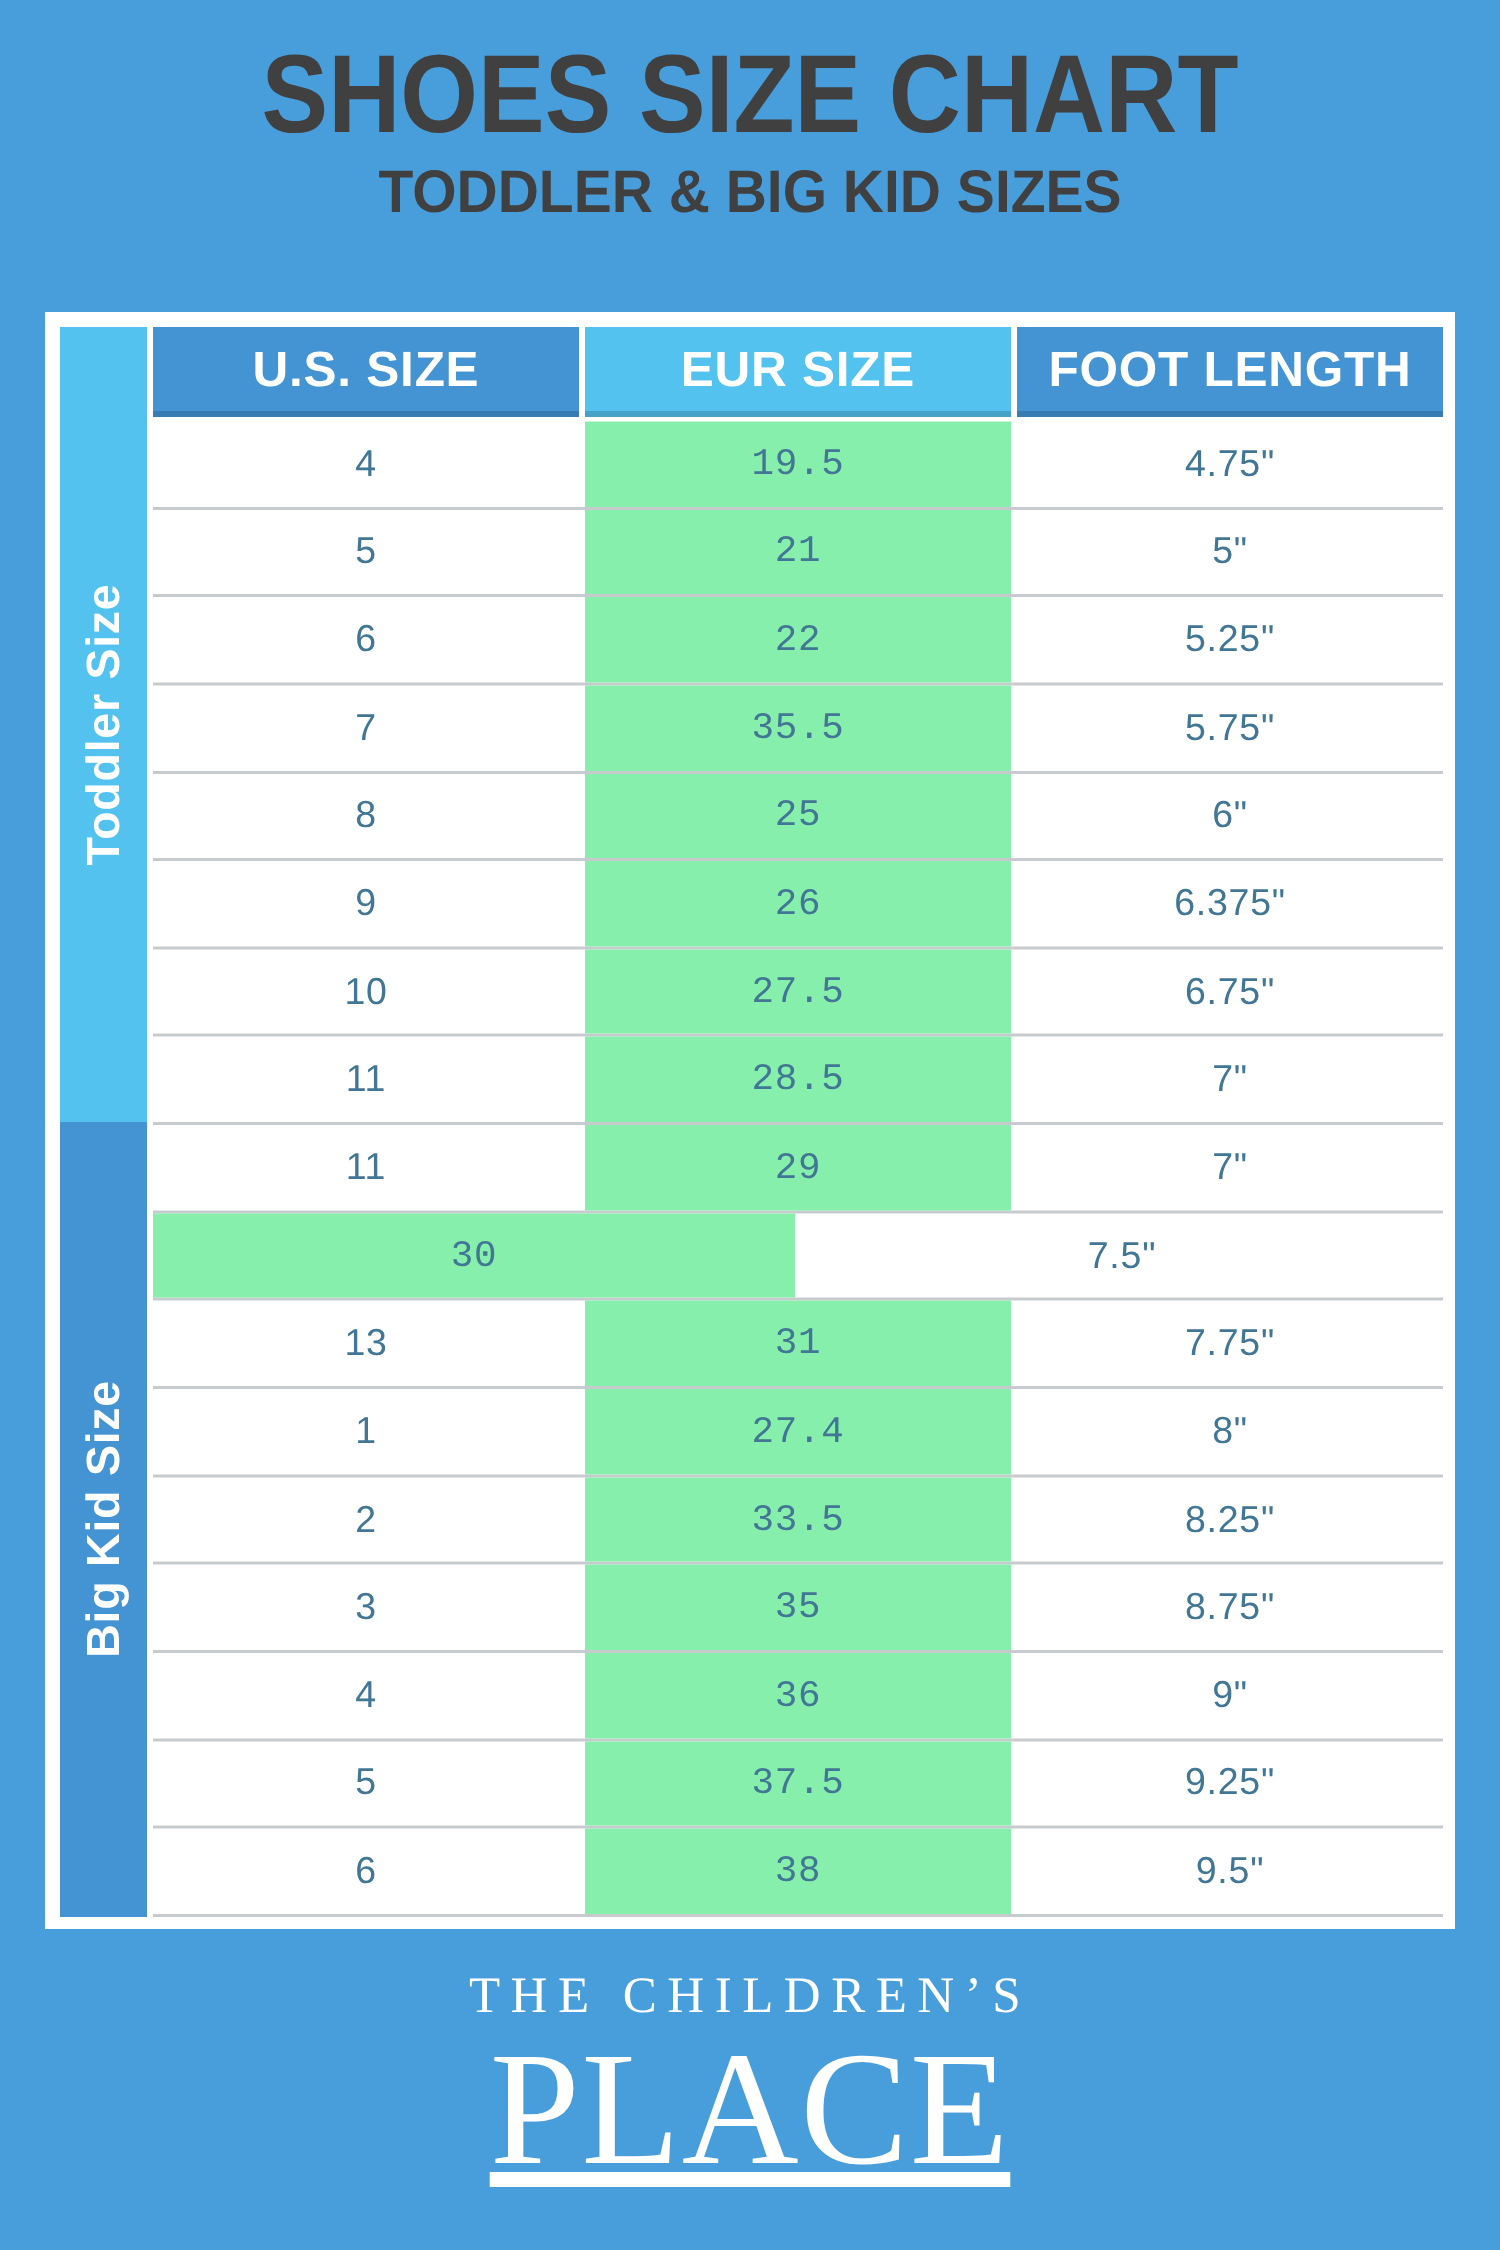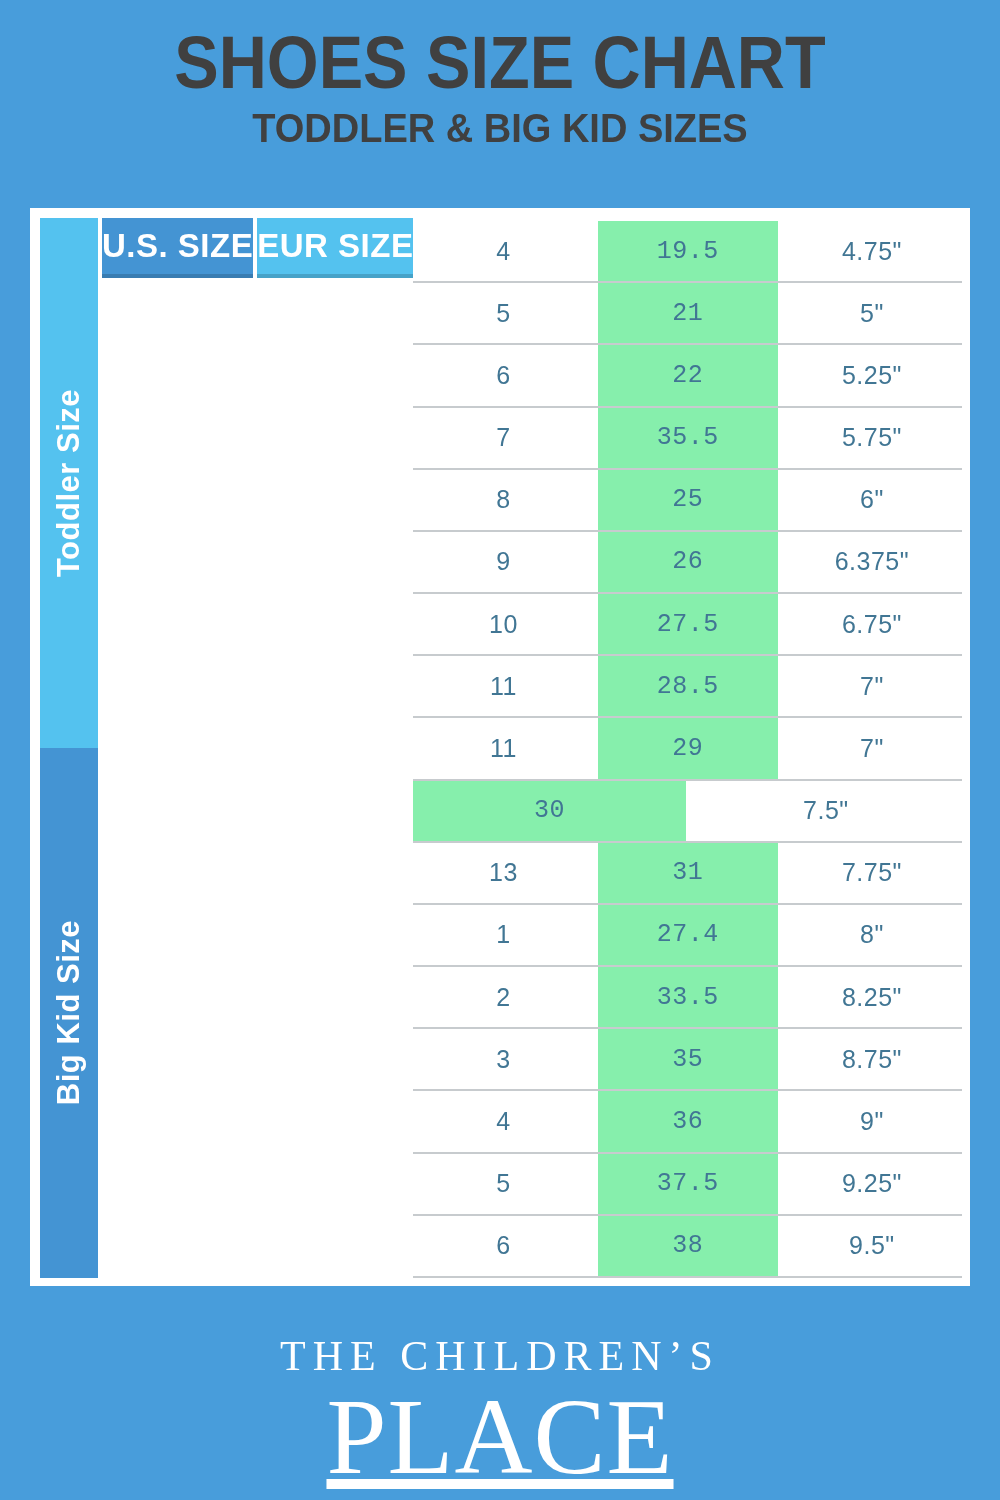--- a/index.html
+++ b/index.html
@@ -35,21 +35,21 @@
   .label-col { width:58px; margin-right:4px; display:flex; flex-direction:column; }
   .label-cell { display:flex; align-items:center; justify-content:center; }
   .label-toddler { height:530px; background:#54c2ef; }
   .label-bigkid  { flex:1; background:#4494d3; }
   .vlabel {
     writing-mode:vertical-rl; transform:rotate(180deg);
     color:#ffffff; font-weight:bold; font-size:31px; letter-spacing:0.5px;
     white-space:nowrap;
   }
 
-  .table-col { flex:1; display:flex; flex-direction:row; }
+  .table-col { flex:1; display:flex; flex-direction:column; }
 
   .thead { height:60px; display:flex; gap:4px; }
   .th {
     flex:1; display:flex; align-items:center; justify-content:center;
     background:#4494d3; color:#ffffff; font-weight:bold; font-size:33px;
     border-bottom:4px solid rgba(0,0,0,0.16);
     letter-spacing:0.5px; white-space:nowrap;
   }
   .th.eur { background:#54c2ef; }
 
@@ -60,21 +60,21 @@
     font-size:25px; color:#417694; letter-spacing:0.5px;
   }
   .td.eur { background:#86efac;font-family:Liberation Mono, monospace; }
 
   
   .footer {
     position:absolute; left:0; right:0; top:1312px;
     text-align:center; color:#ffffff;
     font-family:"Liberation Serif", serif;
   }
-  .brand-top { font-size:42px; letter-spacing:7px; white-space:nowrap;margin-top:20px; }
+  .brand-top { font-size:34px; letter-spacing:7px; white-space:nowrap; }
   .brand-main { font-size:108px; line-height:1.05; letter-spacing:1px; margin-top:0px; white-space:nowrap;text-decoration:underline; }
 </style>
 </head>
 <body>
 
 <div class="title-block">
   <div class="page-title">SHOES SIZE CHART</div>
   <div class="page-subtitle">TODDLER &amp; BIG KID SIZES</div>
 </div>
 
@@ -87,20 +87,21 @@
       </div>
       <div class="label-cell label-bigkid">
         <span class="vlabel">Big Kid Size</span>
       </div>
     </div>
 
     <div class="table-col">
       <div class="thead">
         <div class="th">U.S. SIZE</div>
         <div class="th eur">EUR SIZE</div>
+        <div class="th">FOOT LENGTH</div>
       </div>
 
       <div class="tbody">
 
         <div class="tr">
           <div class="td">4</div>
           <div class="td eur">19.5</div>
           <div class="td">4.75"</div>
         </div>
         <div class="tr">

